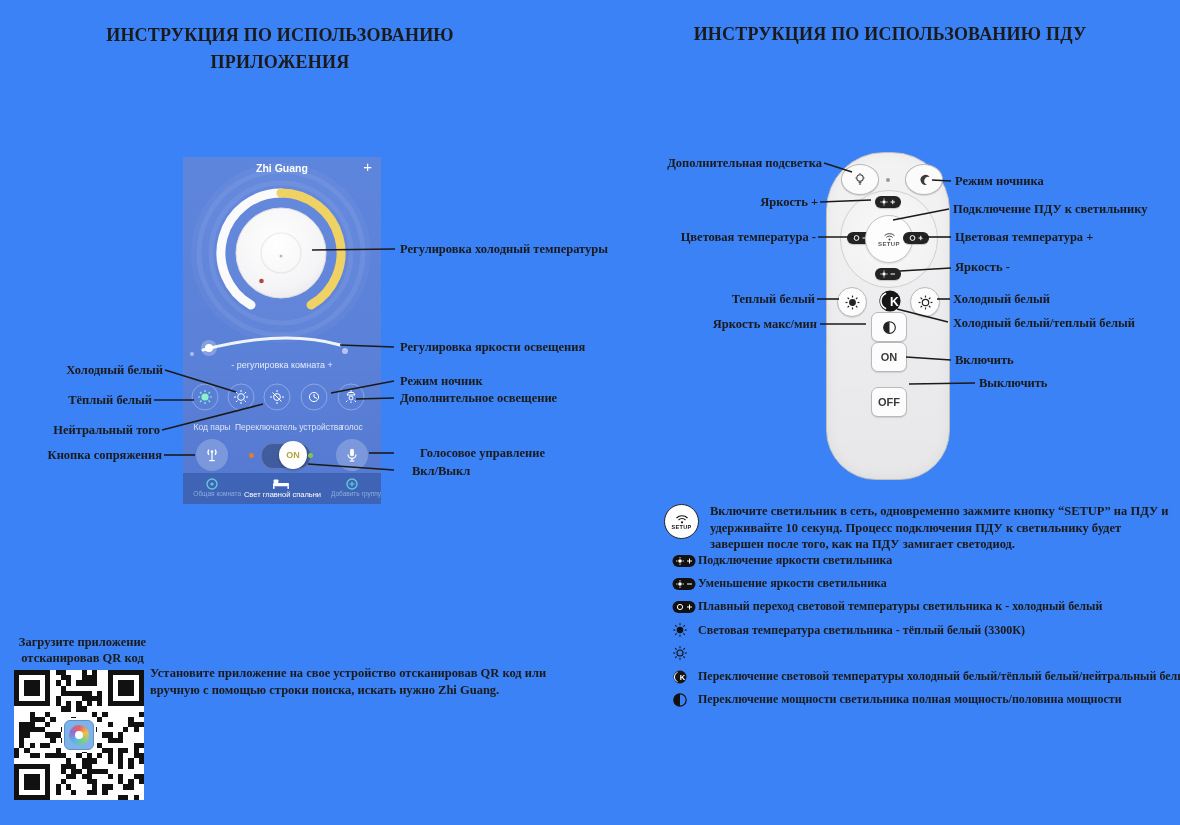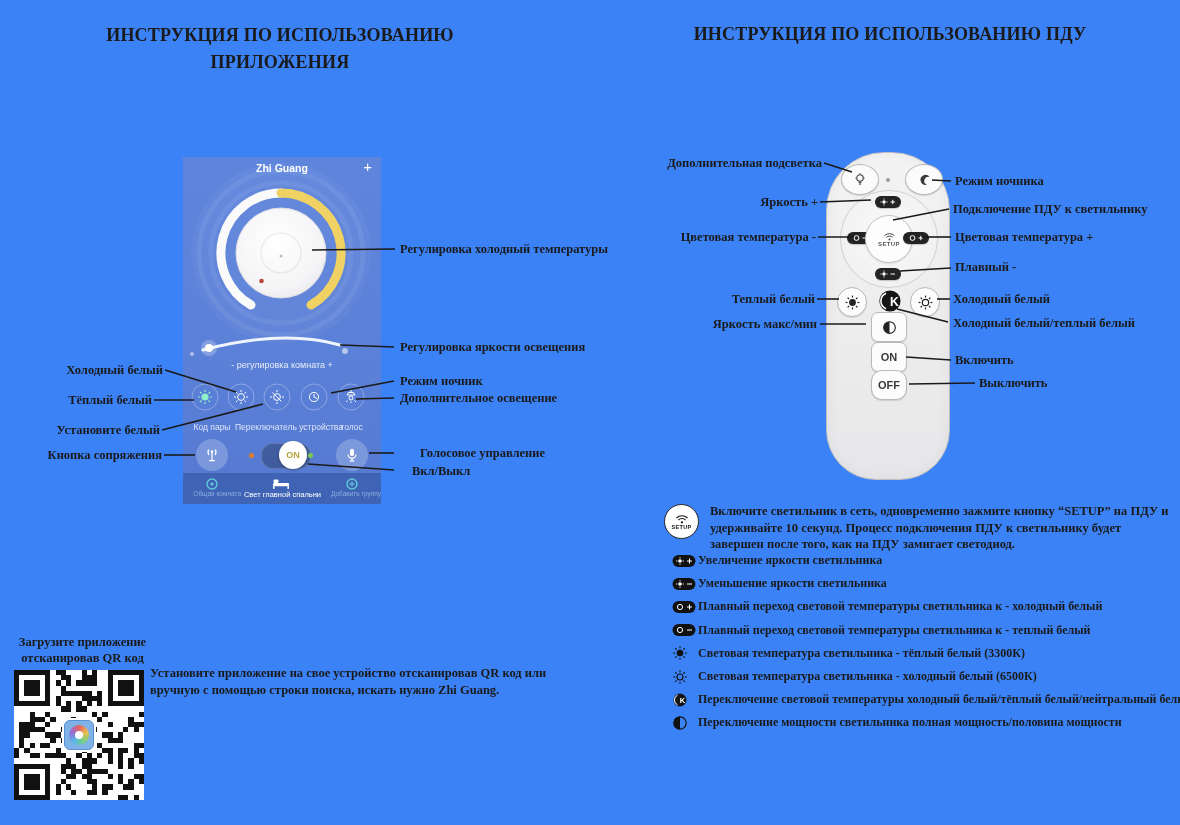--- a/index.html
+++ b/index.html
@@ -229,21 +229,21 @@
   </div>
 
   <div class="callout" style="left:400px;top:249px;">Регулировка холодный температуры</div>
   <div class="callout" style="left:400px;top:347px;">Регулировка яркости освещения</div>
   <div class="callout" style="left:400px;top:381px;">Режим ночник</div>
   <div class="callout" style="left:400px;top:398px;">Дополнительное освещение</div>
   <div class="callout" style="left:400px;top:453px;margin-left:20px;">Голосовое управление</div>
   <div class="callout" style="left:412px;top:471px;">Вкл/Выкл</div>
   <div class="callout ra" style="right:1017px;top:370px;">Холодный белый</div>
   <div class="callout ra" style="right:1028px;top:400px;">Тёплый белый</div>
-  <div class="callout ra" style="right:1020px;top:430px;">Установите белый</div>
+  <div class="callout ra" style="right:1020px;top:430px;">Нейтральный того</div>
   <div class="callout ra" style="right:1018px;top:455px;">Кнопка сопряжения</div>
 
   <div class="qr-caption">
     <div>Загрузите приложение</div>
     <div>отсканировав QR код</div>
   </div>
   <div class="qr">
       <div class="on"></div>
       <div class="on"></div>
       <div class="on"></div>
@@ -989,30 +989,30 @@
       </svg>
     </div>
 
     <div class="rc-square" style="top:159px;">
       <svg width="15" height="15" viewBox="0 0 16 16">
         <circle cx="8" cy="8" r="6.2" fill="none" stroke="#222" stroke-width="1.2"></circle>
         <path d="M8 1.8 A6.2 6.2 0 0 0 8 14.2 Z" fill="#222"></path>
       </svg>
     </div>
     <div class="rc-square" style="top:189px;">ON</div>
-    <div class="rc-square" style="top:217px;border-radius:11px;">OFF</div>
+    <div class="rc-square" style="top:234px;">OFF</div>
   </div>
 
   <div class="callout ra" style="right:358px;top:163px;">Дополнительная подсветка</div>
   <div class="callout" style="left:955px;top:181px;">Режим ночника</div>
   <div class="callout ra" style="right:362px;top:202px;">Яркость +</div>
   <div class="callout" style="left:953px;top:209px;">Подключение ПДУ к светильнику</div>
   <div class="callout ra" style="right:364px;top:237px;">Цветовая температура -</div>
   <div class="callout" style="left:955px;top:237px;">Цветовая температура +</div>
-  <div class="callout" style="left:955px;top:267px;">Плавный -</div>
+  <div class="callout" style="left:955px;top:267px;">Яркость -</div>
   <div class="callout ra" style="right:365px;top:299px;">Теплый белый</div>
   <div class="callout" style="left:953px;top:299px;">Холодный белый</div>
   <div class="callout ra" style="right:363px;top:324px;">Яркость макс/мин</div>
   <div class="callout" style="left:953px;top:323px;">Холодный белый/теплый белый</div>
   <div class="callout" style="left:955px;top:360px;">Включить</div>
   <div class="callout" style="left:979px;top:383px;">Выключить</div>
 
   <div class="setup-badge">
     <svg width="14" height="10" viewBox="0 0 14 10">
       <g stroke="#111" stroke-width="1.1" fill="none">
@@ -1034,21 +1034,21 @@
               <circle cx="8" cy="7" r="1.8" fill="#fff" stroke="none"></circle>
               <line x1="8" y1="3.2" x2="8" y2="4.4"></line>
               <line x1="8" y1="9.6" x2="8" y2="10.8"></line>
               <line x1="4.2" y1="7" x2="5.4" y2="7"></line>
               <line x1="10.6" y1="7" x2="11.8" y2="7"></line>
               <line x1="15" y1="7" x2="20" y2="7"></line>
               <line x1="17.5" y1="4.5" x2="17.5" y2="9.5"></line>
             </g>
           </svg>
       </span>
-      <span class="legend-text">Увеличение яркости светильника</span>
+      <span class="legend-text">Подключение яркости светильника</span>
     </div>
     <div class="legend-row">
       <span class="legend-icon">
         <svg width="24" height="14" viewBox="0 0 24 14">
             <rect x="0.5" y="1" width="23" height="12" rx="6" fill="#111"></rect>
             <g stroke="#fff" stroke-width="1">
               <circle cx="8" cy="7" r="1.8" fill="#fff" stroke="none"></circle>
               <line x1="8" y1="3.2" x2="8" y2="4.4"></line>
               <line x1="8" y1="9.6" x2="8" y2="10.8"></line>
               <line x1="4.2" y1="7" x2="5.4" y2="7"></line>
@@ -1064,32 +1064,20 @@
         <svg width="24" height="14" viewBox="0 0 24 14">
             <rect x="0.5" y="1" width="23" height="12" rx="6" fill="#111"></rect>
             <g stroke="#fff" stroke-width="1" fill="none">
               <circle cx="8" cy="7" r="2.6"></circle>
               <line x1="15" y1="7" x2="20" y2="7"></line>
               <line x1="17.5" y1="4.5" x2="17.5" y2="9.5"></line>
             </g>
           </svg>
       </span>
       <span class="legend-text">Плавный переход световой температуры светильника к - холодный белый</span>
-    </div>
-    <div class="legend-row">
-      <span class="legend-icon">
-        <svg width="24" height="14" viewBox="0 0 24 14">
-            <rect x="0.5" y="1" width="23" height="12" rx="6" fill="#111"></rect>
-            <g stroke="#fff" stroke-width="1" fill="none">
-              <circle cx="8" cy="7" r="2.6"></circle>
-              <line x1="15" y1="7" x2="20" y2="7"></line>
-            </g>
-          </svg>
-      </span>
-      <span class="legend-text">Плавный переход световой температуры светильника к - теплый белый</span>
     </div>
     <div class="legend-row">
       <span class="legend-icon">
         <svg width="16" height="16" viewBox="0 0 16 16">
             <circle cx="8" cy="8" r="3.3" fill="#111"></circle>
             <g stroke="#111" stroke-width="1.1">
               <line x1="8" y1="1.2" x2="8" y2="3.2"></line>
               <line x1="8" y1="12.8" x2="8" y2="14.8"></line>
               <line x1="1.2" y1="8" x2="3.2" y2="8"></line>
               <line x1="12.8" y1="8" x2="14.8" y2="8"></line>
@@ -1111,21 +1099,20 @@
               <line x1="8" y1="12.8" x2="8" y2="14.8"></line>
               <line x1="1.2" y1="8" x2="3.2" y2="8"></line>
               <line x1="12.8" y1="8" x2="14.8" y2="8"></line>
               <line x1="3.2" y1="3.2" x2="4.6" y2="4.6"></line>
               <line x1="11.4" y1="11.4" x2="12.8" y2="12.8"></line>
               <line x1="12.8" y1="3.2" x2="11.4" y2="4.6"></line>
               <line x1="4.6" y1="11.4" x2="3.2" y2="12.8"></line>
             </g>
           </svg>
       </span>
-      <span class="legend-text">Световая температура светильника - холодный белый (6500К)</span>
     </div>
     <div class="legend-row">
       <span class="legend-icon">
         <svg width="16" height="16" viewBox="0 0 16 16">
             <circle cx="8" cy="8" r="6.5" fill="#161616"></circle>
             <path d="M5.6 3.2 A5.2 5.2 0 0 0 5.6 12.8" stroke="#fff" stroke-width="1" fill="none"></path>
             <text x="7.8" y="11" font-family="Liberation Sans,sans-serif" font-size="7.5" font-weight="bold" fill="#fff">K</text>
           </svg>
       </span>
       <span class="legend-text">Переключение световой температуры холодный белый/тёплый белый/нейтральный белый</span>

